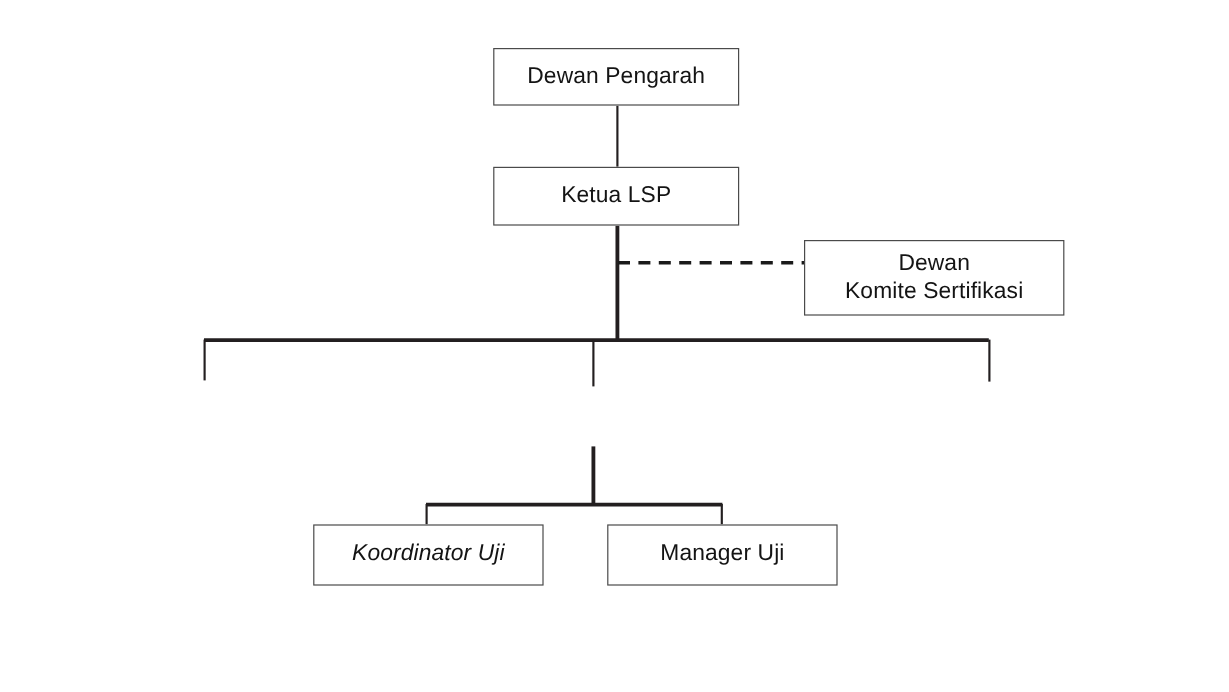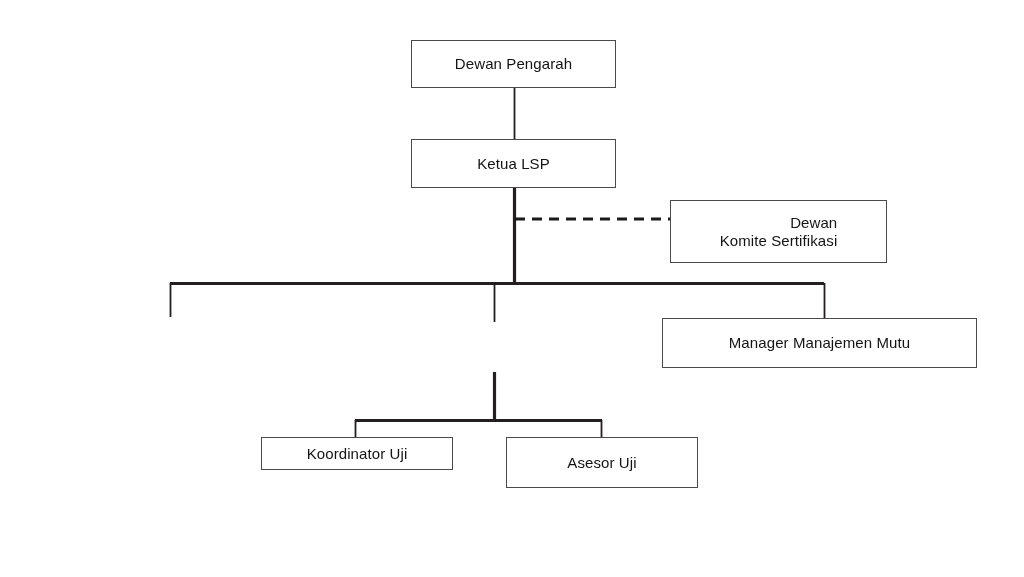--- a/index.html
+++ b/index.html
@@ -20,36 +20,36 @@
     overflow: hidden;
   }
   .node {
     position: absolute;
     box-sizing: border-box;
     background: #ffffff;
     border: 1.6px solid #4a4a4a;
     display: flex;
     align-items: center;
     justify-content: center;
-    text-align: right;
+    text-align: center;
     color: #141414;
-    font-size: 15px;
+    font-size: 19px;
     line-height: 1.16;
     letter-spacing: 0.1px;
     white-space: pre-line;
     padding: 2px 6px;
   }
   
   .n-dewan-pengarah      { left: 411px; top: 40px;  width: 205px; height: 48px; }
   .n-ketua-lsp           { left: 411px; top: 139px; width: 205px; height: 49px; }
   .n-dewan-komite        { left: 670px; top: 200px; width: 217px; height: 63px; }
   .n-manager-admin       { left: 26px;  top: 317px; width: 302px; height: 78px; }
   .n-manager-sertifikasi { left: 375px; top: 322px; width: 240px; height: 50px; }
   .n-manager-mutu        { left: 662px; top: 318px; width: 315px; height: 50px; }
-  .n-koordinator-uji     { left: 261px; top: 437px; width: 192px; height: 33px; }
+  .n-koordinator-uji     { left: 261px; top: 437px; width: 192px; height: 51px; font-style: italic; }
   .n-asesor-uji          { left: 506px; top: 437px; width: 192px; height: 51px; }
 
   .connector-layer {
     position: absolute;
     left: 0;
     top: 0;
     width: 1024px;
     height: 577px;
     pointer-events: none;
   }
@@ -95,19 +95,18 @@
 
   <div class="node n-dewan-pengarah">Dewan Pengarah</div>
 
   <div class="node n-dewan-komite">Dewan
 Komite Sertifikasi</div>
 
   <div class="node n-ketua-lsp">Ketua LSP</div>
 
 
 
-  <div class="node n-manager-mutu">Manager Manajemen Mutu</div>
 
   <div class="node n-koordinator-uji">Koordinator Uji</div>
 
-  <div class="node n-asesor-uji">Asesor Uji</div>
+  <div class="node n-asesor-uji">Manager Uji</div>
 
 </div>
 
 </body></html>

